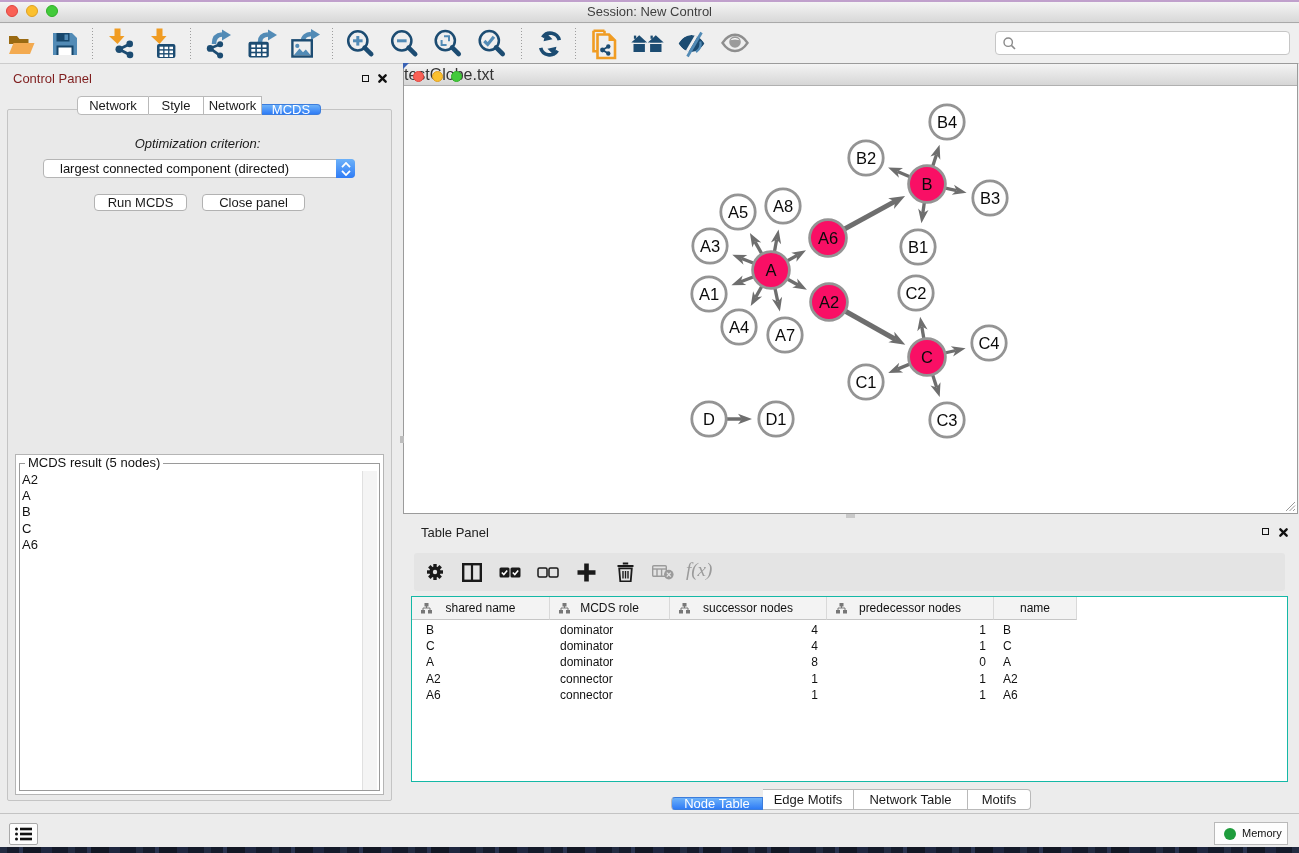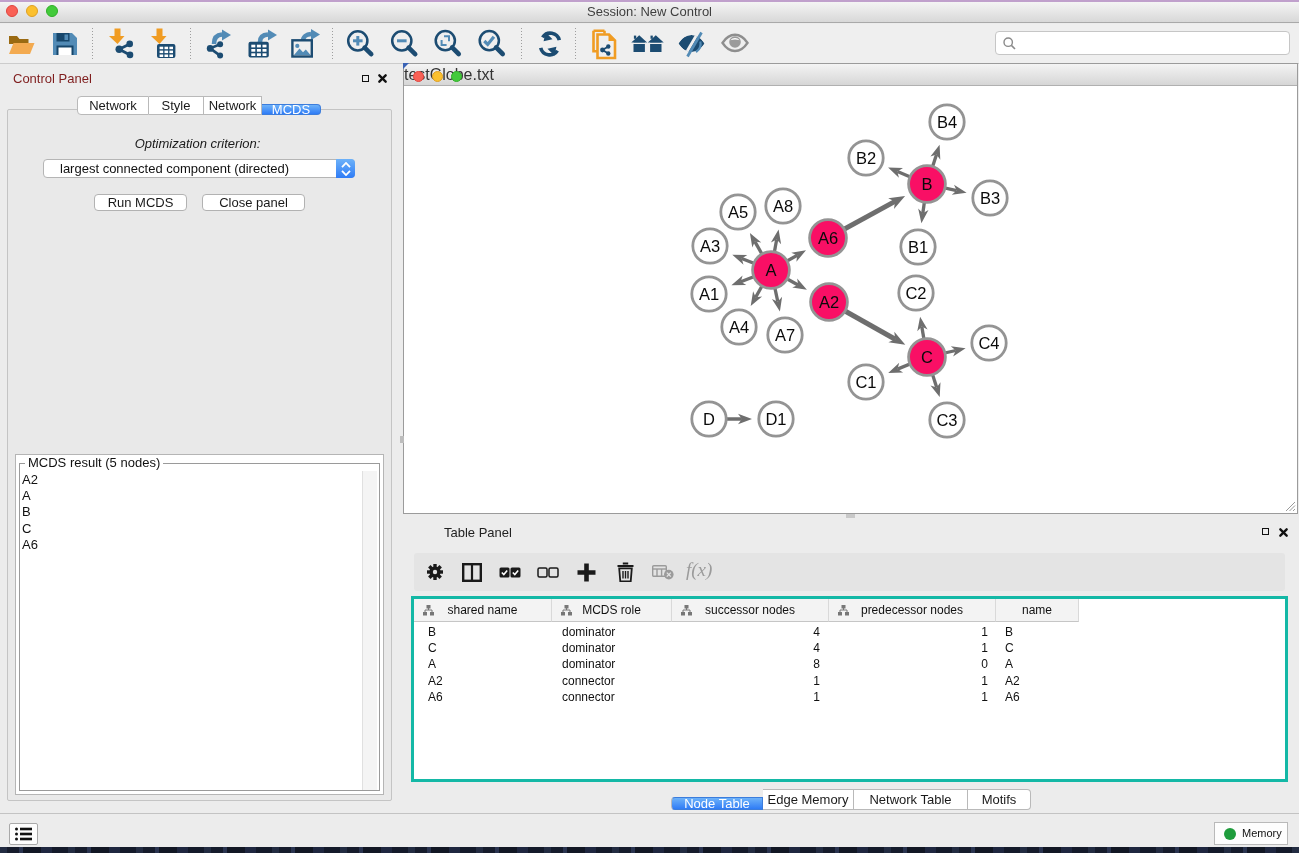--- a/index.html
+++ b/index.html
@@ -55,23 +55,23 @@
   
   #netwin { left:403px; top:63px; width:895px; height:451px; background:#fff;
     border:1px solid #9b9b9b; }
   #nw-title { position:absolute; left:0; top:0; width:100%; height:22px;
     background:linear-gradient(#f4f4f4,#d6d6d6); border-bottom:1px solid #b0b0b0; }
   #nw-title .t { font-size:16px; color:#333; line-height:22px; }
   #graph { position:absolute; left:0px; top:23px; }
 
   
   #tpanel { left:403px; top:518px; width:896px; height:295px; background:#ececec; }
-  #tpanel .hdr { position:absolute; left:18px; top:7px; font-size:13px; color:#222;margin-left:23px; }
+  #tpanel .hdr { position:absolute; left:18px; top:7px; font-size:13px; color:#222; }
   #ttoolbar { position:absolute; left:11px; top:35px; width:871px; height:38px; background:#e4e4e4; border-radius:3px; }
-  #ttable { position:absolute; left:8px; top:78px; width:877px; height:186px; background:#fff; border:3px solid #14b8a6; }
+  #ttable { position:absolute; left:8px; top:78px; width:877px; height:186px; background:#fff; border:1px solid #14b8a6; }
   #thead { position:absolute; left:0; top:0; width:878px; height:23px; }
   .hcol { position:absolute; top:0; height:23px; background:#f3f3f3; border-right:1px solid #d9d9d9; border-bottom:1px solid #c6c6c6; font-size:12px; color:#111;
     display:flex; align-items:center; justify-content:center; }
   .trow { position:absolute; font-size:12px; color:#111; height:16.2px; line-height:16.2px; }
   #ttabs { left:671px; top:789px; height:21px; }
 
   
   #statusbar { left:0; top:813px; width:1299px; height:34px; background:#ececec; border-top:1px solid #c3c3c3; }
   #listbtn { position:absolute; left:9px; top:9px; width:29px; height:22px; background:#fdfdfd; border:1px solid #a9a9a9; border-radius:2px; }
   #membtn { position:absolute; left:1214px; top:8px; width:74px; height:23px; background:#fdfdfd; border:1px solid #b9b9b9;
@@ -503,21 +503,21 @@
     <div class="trow" style="left:591px; top:73.6px; width:70px;">A2</div>
     <div class="trow" style="left:14px; top:89.8px; width:120px;">A6</div>
     <div class="trow" style="left:148px; top:89.8px; width:106px;">connector</div>
     <div class="trow" style="left:258px; top:89.8px; width:148px; text-align:right;">1</div>
     <div class="trow" style="left:415px; top:89.8px; width:159px; text-align:right;">1</div>
     <div class="trow" style="left:591px; top:89.8px; width:70px;">A6</div>
   </div>
 </div>
 <div class="seg abs" id="ttabs">
   <div class="s sel" style="width:92px;">Node Table</div>
-    <div class="s" style="width:91px;">Edge Memory</div>
+    <div class="s" style="width:91px;">Edge Motifs</div>
     <div class="s" style="width:114px;">Network Table</div>
     <div class="s" style="width:63px;">Motifs</div>
 </div>
 
 <div class="abs" id="statusbar">
   <div id="listbtn">
       <svg width="17" height="14" viewBox="0 0 17 14" style="position:absolute;left:5px;top:3px;">
   <circle cx="1.5" cy="2" r="1.5" fill="#111"></circle>
         <rect x="5" y="0.7" width="12" height="2.6" fill="#111"></rect>
   <circle cx="1.5" cy="7" r="1.5" fill="#111"></circle>

